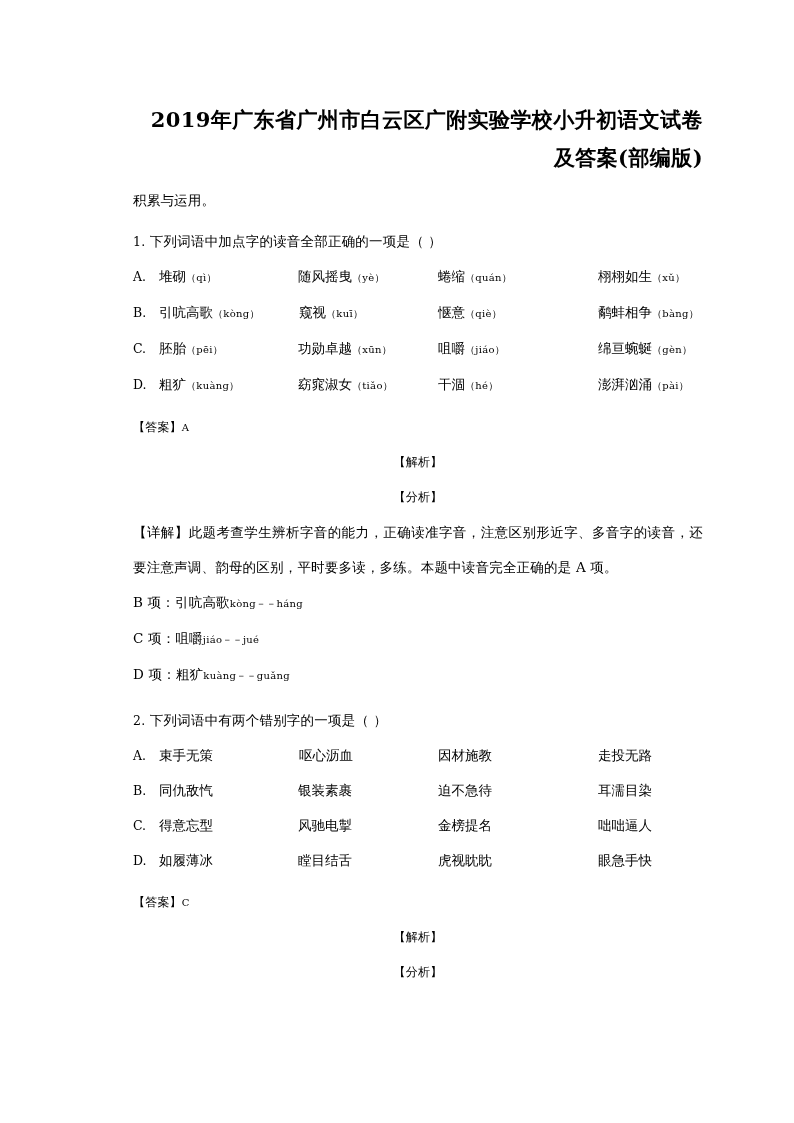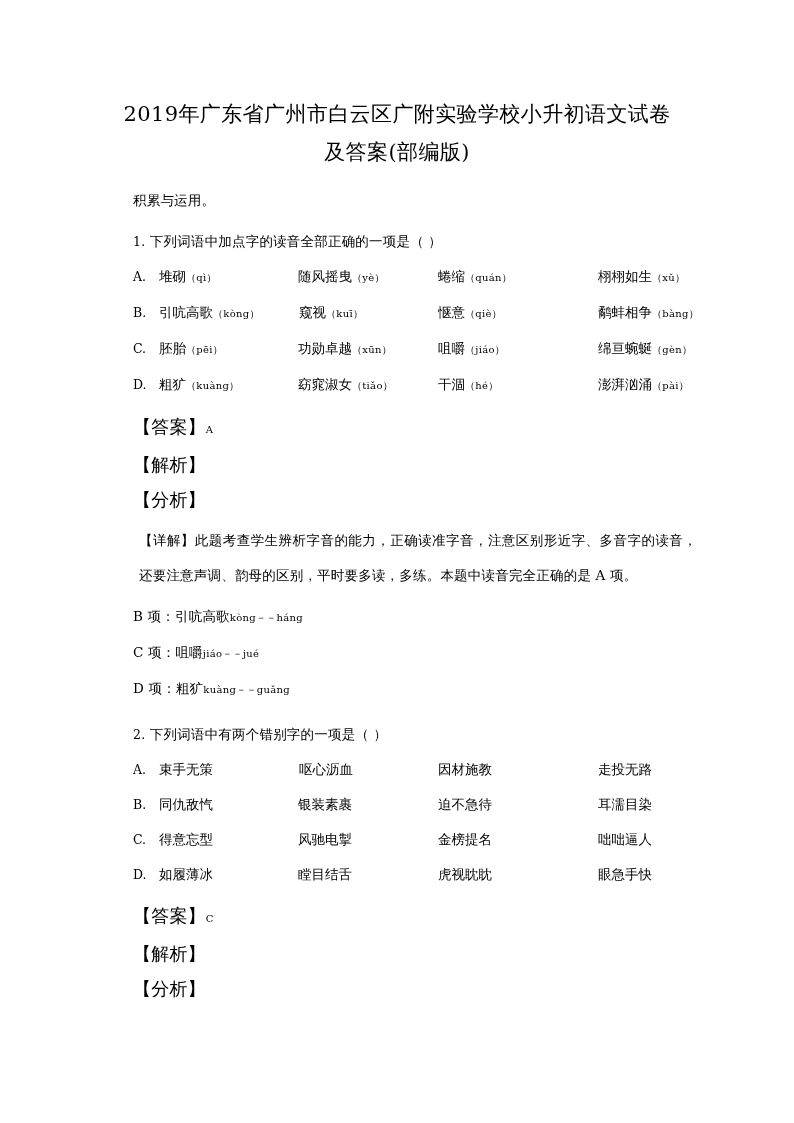--- a/index.html
+++ b/index.html
@@ -19,30 +19,30 @@
     position: relative;
     width: 794px;
     height: 1123px;
     box-sizing: border-box;
     padding: 0;
     overflow: hidden;
   }
 
   
   .doc-title {
-    margin: 0;
+    margin: 6px;
     padding: 0;
     position: absolute;
     left: 97px;
     top: 95px;
     width: 600px;
-    text-align: center;
+    text-align: right;
     font-size: 21px;
     line-height: 38px;
-    font-weight: normal;
+    font-weight: bold;
     letter-spacing: 0.4px;
   }
 
   
   .body-flow {
     position: absolute;
     left: 133px;
     top: 183px;
     width: 570px;
   }
@@ -52,21 +52,21 @@
     line-height: 35px;
     white-space: nowrap;
     letter-spacing: 0.2px;
   }
 
   .para {
     font-size: 13.5px;
     line-height: 35px;
     letter-spacing: 0.2px;
     text-align: justify;
-    margin: 6px;
+    margin: 0;
   }
 
   .gap-sm { height: 6px; }
   .gap-md { height: 10px; }
 
   
   .lat {
     font-family: "DejaVu Serif", "Liberation Serif", serif;
     font-size: 10px;
     letter-spacing: 0.3px;
@@ -98,21 +98,22 @@
   .c2 { width: 140px; }
   .c3 { width: 128px; }
   .c4 { width: auto; margin-left: 32px; }
 
   
   .q2 .c1 { width: 139px; }
   .q2 .c2 { width: 140px; }
   .q2 .c3 { width: 128px; }
 
   .bracket {
-    font-size: 18px;
+    font-size: 12px;
+    text-align: center;
   }
 </style>
 </head>
 <body>
 
 <div class="page">
 
   <h1 class="doc-title">
     <span>2019年广东省广州市白云区广附实验学校小升初语文试卷</span><br>
     <span>及答案(部编版)</span>

